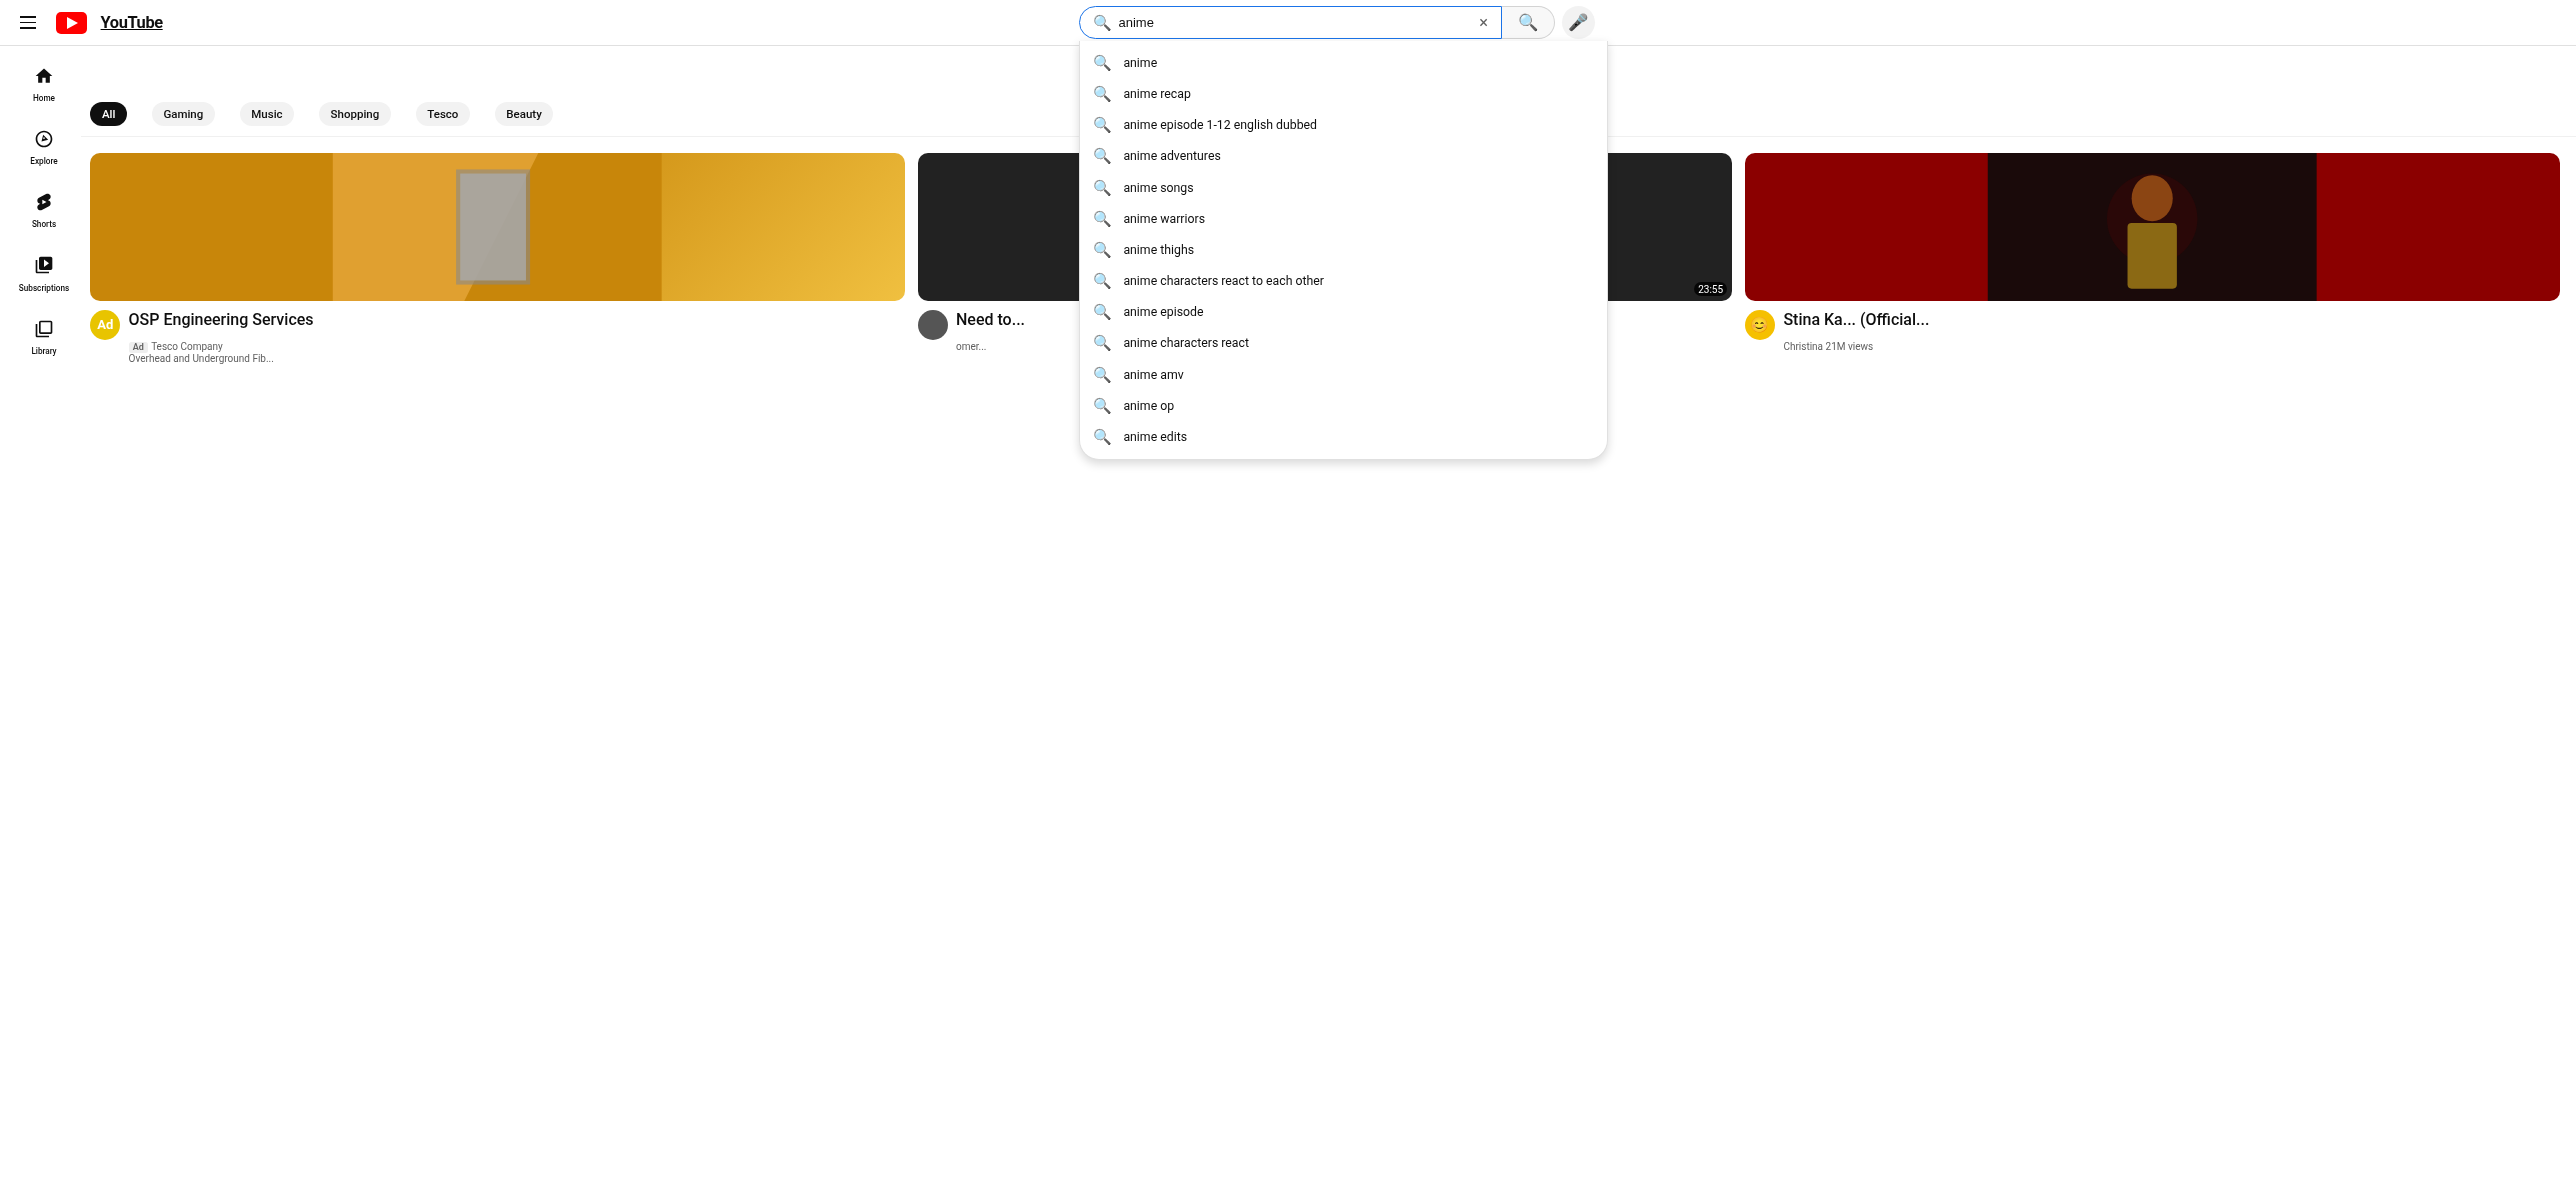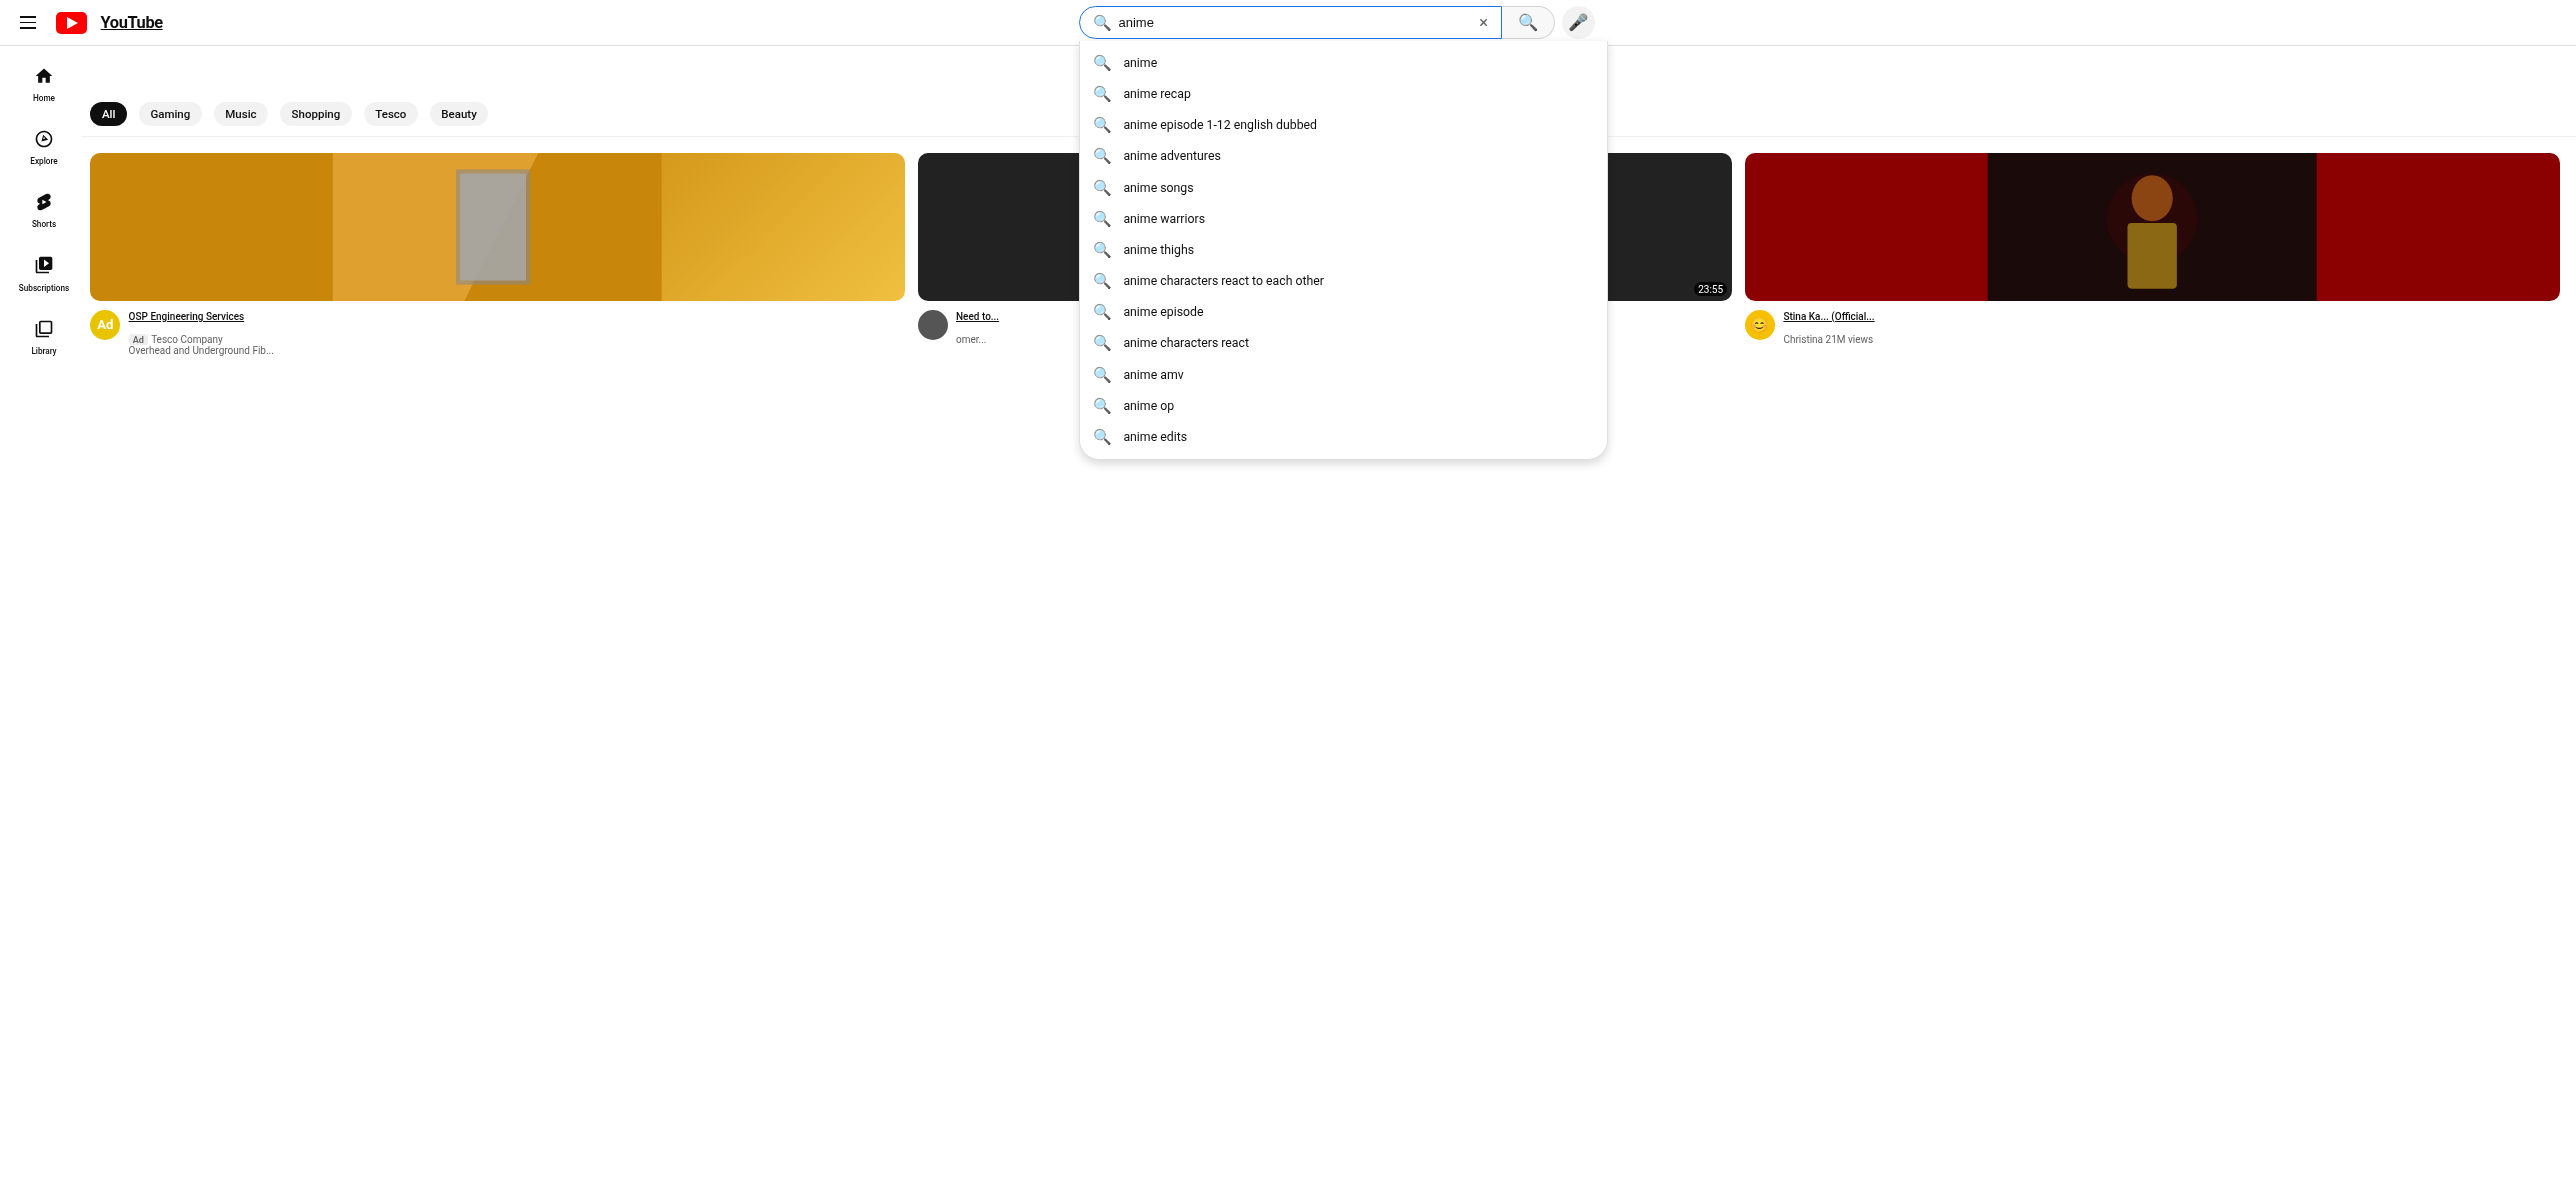--- a/index.html
+++ b/index.html
@@ -214,21 +214,21 @@
       margin-top: 46px;
       padding: 0;
       overflow-y: auto;
       height: calc(100vh - 46px);
     }
 
     
     .filter-bar {
       display: flex;
       align-items: center;
-      gap: 12px;
+      gap: 25px;
       padding: 10px 16.4px;
       overflow-x: auto;
       border-bottom: 0.8px solid #f0f0f0;
       background: #fff;
     }
     .chip {
       border-radius: 16.4px;
       padding: 5px 11.5px;
       font-size: 11.5px;
       cursor: pointer;
@@ -279,25 +279,24 @@
       padding: 8.2px 0;
     }
     .channel-avatar {
       width: 30px;
       height: 30px;
       border-radius: 50%;
       background: #ccc;
       flex-shrink: 0;
     }
     .video-meta h4 {
-      font-size: 10px;
+      font-size: 16px;
       font-weight: 500;
       line-height: 1.3;
       color: #0f0f0f;
-      text-decoration: underline;
     }
     .video-meta p {
       font-size: 10px;
       color: #606060;
       margin-top: 11px;
     }
     .ad-badge {
       display: inline-block;
       background: #eee;
       color: #606060;

